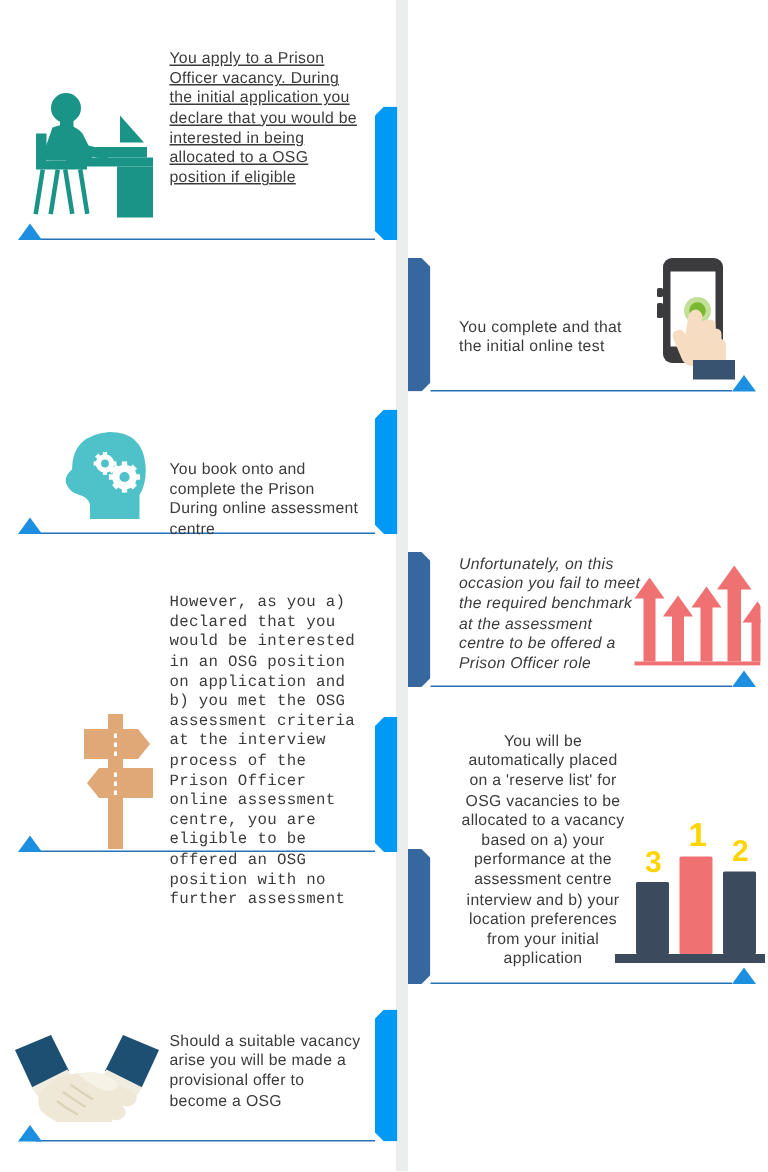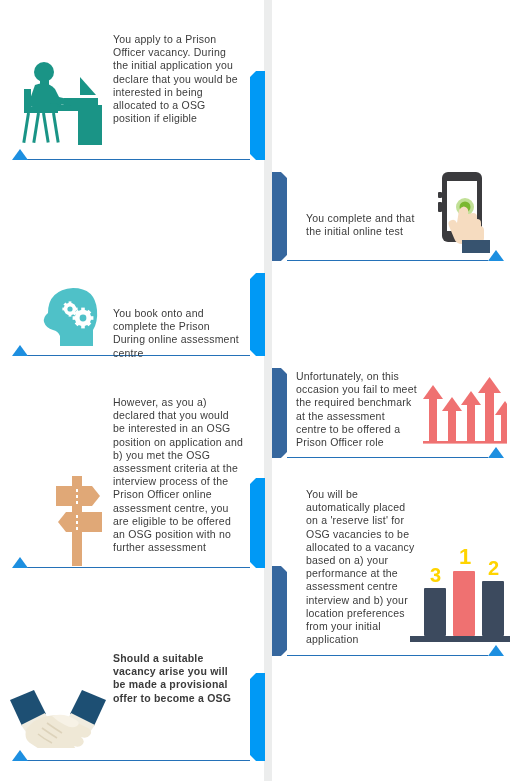--- a/index.html
+++ b/index.html
@@ -120,21 +120,21 @@
 
       <path d="M8 34 l7 0 l0 20 l-7 0 z" fill="#1a9486"></path>
 
       <rect x="11" y="58" width="3" height="30" transform="rotate(9 12 58)" fill="#1a9486"></rect>
       <rect x="26" y="58" width="3" height="30" transform="rotate(-9 27 58)" fill="#1a9486"></rect>
       <rect x="21" y="58" width="3" height="30" transform="rotate(9 22 58)" fill="#1a9486"></rect>
       <rect x="36" y="58" width="3" height="30" transform="rotate(-9 37 58)" fill="#1a9486"></rect>
     </svg>
   </div>
 
-  <div class="step-text" style="left:113px; top:33px; width:128px;">You apply to a Prison Officer vacancy. During the initial application you declare that you would be interested in being allocated to a OSG position if eligible</div>
+  <div class="step-text" style="left:113px; top:33px; width:128px;text-decoration:underline;">You apply to a Prison Officer vacancy. During the initial application you declare that you would be interested in being allocated to a OSG position if eligible</div>
 </div>
 
 <div class="step">
   <div class="tab tab-right" style="left:272px; top:172px; height:89px;"></div>
   <div class="baseline" style="left:287px; top:260px; width:201px;"></div>
   <div class="cap" style="left:488px; top:250px;"></div>
 
   <div class="icon-box" style="left:436px; top:172px;">
     <svg width="62" height="82" viewBox="0 0 62 82">
 
@@ -217,21 +217,21 @@
         <rect x="64" y="16" width="9" height="50"></rect>
         <path d="M68.5 2 L80 18 L57 18 Z"></path>
 
         <rect x="80" y="38" width="8" height="28"></rect>
         <path d="M84 26 L94 40 L74 40 Z"></path>
       </g>
       <rect x="2" y="66" width="84" height="2.6" fill="#ef7171"></rect>
     </svg>
   </div>
 
-  <div class="step-text" style="left:296px; top:370px; width:122px;">Unfortunately, on this occasion you fail to meet the required benchmark at the assessment centre to be offered a Prison Officer role</div>
+  <div class="step-text" style="left:306px; top:370px; width:122px;font-style:italic;">Unfortunately, on this occasion you fail to meet the required benchmark at the assessment centre to be offered a Prison Officer role</div>
 </div>
 
 <div class="step">
   <div class="tab tab-left" style="left:250px; top:478px; height:90px;"></div>
   <div class="baseline" style="left:24px; top:567px; width:226px;"></div>
   <div class="cap" style="left:12px; top:557px;"></div>
 
   <div class="icon-box" style="left:48px; top:472px;">
     <svg width="62" height="95" viewBox="0 0 62 95">
       <g fill="#e0a877">
@@ -247,21 +247,21 @@
         <rect x="28" y="17" width="2" height="3"></rect>
         <rect x="28" y="23" width="2" height="3"></rect>
         <rect x="28" y="29" width="2" height="3"></rect>
         <rect x="28" y="43" width="2" height="3"></rect>
         <rect x="28" y="49" width="2" height="3"></rect>
         <rect x="28" y="55" width="2" height="3"></rect>
       </g>
     </svg>
   </div>
 
-  <div class="step-text" style="left:113px; top:396px; width:130px;">However, as you a) declared that you would be interested in an OSG position on application and b) you met the OSG assessment criteria at the interview process of the Prison Officer online assessment centre, you are eligible to be offered an OSG position with no further assessment</div>
+  <div class="step-text" style="left:113px; top:396px; width:130px;font-family:Liberation Mono, monospace;">However, as you a) declared that you would be interested in an OSG position on application and b) you met the OSG assessment criteria at the interview process of the Prison Officer online assessment centre, you are eligible to be offered an OSG position with no further assessment</div>
 </div>
 
 <div class="step">
   <div class="tab tab-right" style="left:272px; top:566px; height:90px;"></div>
   <div class="baseline" style="left:287px; top:655px; width:201px;"></div>
   <div class="cap" style="left:488px; top:645px;"></div>
 
   <div class="icon-box" style="left:418px; top:552px;">
     <div style="position:relative; width:92px; height:96px;">
 
@@ -271,21 +271,21 @@
       <div style="position:absolute; left:35px; bottom:12px; width:22px; height:65px; background:#ef7171; border-radius:1px;"></div>
       <div class="num-label" style="left:41px; bottom:80px; font-size:22px;">1</div>
 
       <div style="position:absolute; left:64px; bottom:12px; width:22px; height:55px; background:#3c4a5e; border-radius:1px;"></div>
       <div class="num-label" style="left:70px; bottom:70px; font-size:20px;">2</div>
 
       <div style="position:absolute; left:-8px; bottom:6px; width:100px; height:6px; background:#3c4a5e;"></div>
     </div>
   </div>
 
-  <div class="step-text" style="left:306px; top:488px; width:112px;">You will be automatically placed on a 'reserve list' for OSG vacancies to be allocated to a vacancy based on a) your performance at the assessment centre interview and b) your location preferences from your initial application</div>
+  <div class="step-text" style="left:306px; top:488px; width:112px;text-align:center;">You will be automatically placed on a 'reserve list' for OSG vacancies to be allocated to a vacancy based on a) your performance at the assessment centre interview and b) your location preferences from your initial application</div>
 </div>
 
 <div class="step">
   <div class="tab tab-left" style="left:250px; top:673px; height:88px;"></div>
   <div class="baseline" style="left:24px; top:760px; width:226px;"></div>
   <div class="cap" style="left:12px; top:750px;"></div>
 
   <div class="icon-box" style="left:8px; top:686px;">
     <svg width="100" height="62" viewBox="0 0 100 62">
 
@@ -302,14 +302,14 @@
       <g stroke="#ddd3bb" stroke-width="1.6" fill="none">
         <path d="M30 48 q6 5 14 9"></path>
         <path d="M34 42 q7 5 15 10"></path>
         <path d="M39 37 q7 5 15 10"></path>
       </g>
 
       <path d="M44 30 q12 -4 24 4 q5 3 1 6 q-5 3 -12 -1 q-8 -4 -13 -9 z" fill="#f7f2e6"></path>
     </svg>
   </div>
 
-  <div class="step-text" style="left:113px; top:652px; width:130px;font-weight:bold;">Should a suitable vacancy arise you will be made a provisional offer to become a OSG</div>
+  <div class="step-text" style="left:113px; top:688px; width:130px;">Should a suitable vacancy arise you will be made a provisional offer to become a OSG</div>
 </div>
 
 </body></html>

